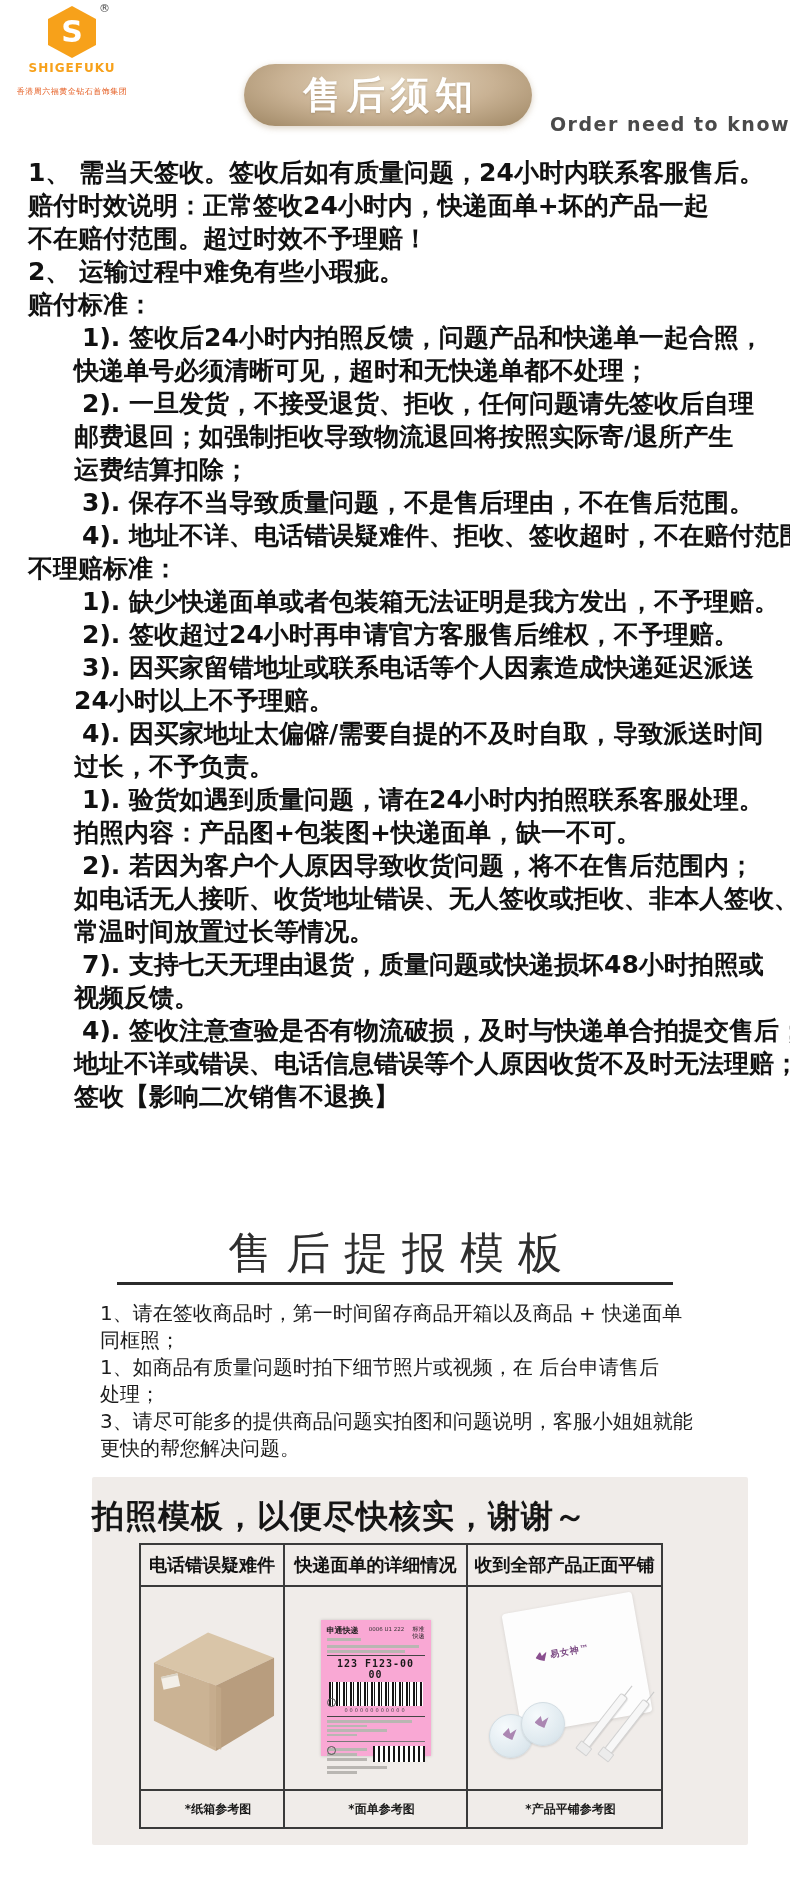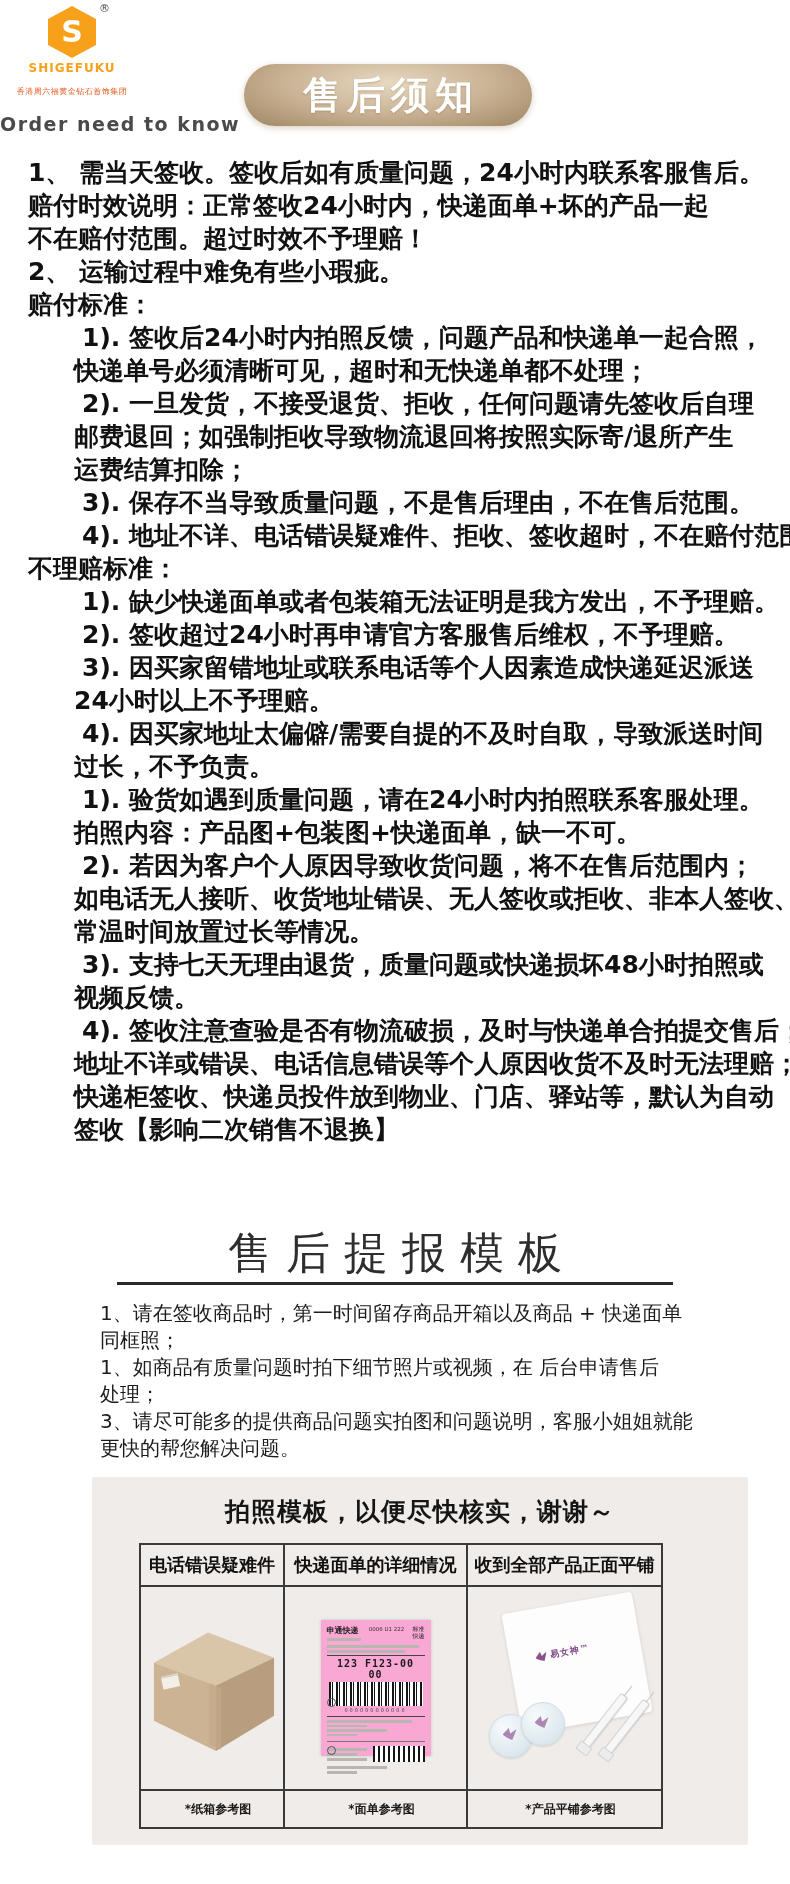--- a/index.html
+++ b/index.html
@@ -17,41 +17,41 @@
   .brand-name{color:#f7a11a;font-weight:bold;font-size:12px;letter-spacing:1px;margin-top:3px;}
   .brand-tagline{color:#e55c20;font-size:8px;margin-top:11px;white-space:nowrap;letter-spacing:.5px;}
 
   
   .banner{position:absolute;left:244px;top:64px;width:288px;height:62px;border-radius:32px;
           background:radial-gradient(ellipse at 50% 30%,#e6d8c1 0%,#c9b294 52%,#9e8663 100%);
           display:flex;align-items:center;justify-content:center;
           box-shadow:0 2px 6px rgba(170,150,120,.45);}
   .banner-title{color:#fff;font-size:38px;font-weight:bold;letter-spacing:6px;padding-left:6px;
                 text-shadow:0 1px 2px rgba(120,100,70,.35);text-align:right;}
-  .subtitle{position:absolute;top:113px;left:0;width:100%;text-align:left;
+  .subtitle{position:absolute;top:113px;left:0;width:100%;text-align:right;
             font-size:19px;font-weight:bold;color:#4a4a4a;letter-spacing:1.5px;}
 
   
   .notice{position:absolute;top:156px;left:28px;width:755px;font-size:25px;line-height:33px;
           font-weight:600;color:#111;}
   .notice .nline{white-space:nowrap;}
   .notice .l1{padding-left:54px;}
   .notice .l1c{padding-left:46px;}
 
   
   .tpl-title{position:absolute;top:1224px;left:0;width:100%;margin:0;text-align:center;
              font-size:44px;font-weight:400;color:#2e2e2e;letter-spacing:14px;text-indent:14px;}
   .tpl-hr{position:absolute;top:1282px;left:117px;width:556px;height:3px;background:#2b2b2b;}
   .steps{position:absolute;top:1300px;left:100px;width:612px;font-size:20px;line-height:27px;
          font-weight:500;color:#1c1c1c;}
   .steps .sline{white-space:nowrap;}
 
   
   .panel{position:absolute;top:1477px;left:92px;width:656px;height:368px;background:#f0ece9;border-radius:2px;}
-  .panel-title{padding-top:18px;text-align:center;font-size:25px;font-weight:bold;color:#151515;letter-spacing:1px;}
+  .panel-title{padding-top:18px;font-size:32px;font-weight:bold;color:#151515;letter-spacing:1px;}
   .photo-table{position:absolute;top:66px;left:47px;border-collapse:collapse;table-layout:fixed;}
   .photo-table th,.photo-table td{border:2px solid #3a3a3a;padding:0;text-align:center;}
   .photo-table th{height:40px;font-size:18px;font-weight:bold;color:#111;}
   .c1{width:142px;} .c2{width:181px;} .c3{width:193px;}
   .img-row td{height:202px;vertical-align:middle;position:relative;}
   .cap-row td{height:36px;font-size:12px;font-weight:bold;color:#1a1a1a;padding-left:12px;}
 
   
   .box-art{position:relative;width:132px;height:126px;margin:0 auto;}
   .bx-top,.bx-front,.bx-side,.bx-tape{position:absolute;inset:0;}
@@ -176,29 +176,28 @@
       <div class="nline l1">1). 验货如遇到质量问题，请在24小时内拍照联系客服处理。</div>
 
       <div class="nline l1c">拍照内容：产品图+包装图+快递面单，缺一不可。</div>
 
       <div class="nline l1">2). 若因为客户个人原因导致收货问题，将不在售后范围内；</div>
 
       <div class="nline l1c">如电话无人接听、收货地址错误、无人签收或拒收、非本人签收、</div>
 
       <div class="nline l1c">常温时间放置过长等情况。</div>
 
-      <div class="nline l1">3). 支持七天无理由退货，质量问题或快递损坏48小时拍照或</div>
+      <div class="nline l1">7). 支持七天无理由退货，质量问题或快递损坏48小时拍照或</div>
 
       <div class="nline l1c">视频反馈。</div>
 
       <div class="nline l1">4). 签收注意查验是否有物流破损，及时与快递单合拍提交售后；</div>
 
       <div class="nline l1c">地址不详或错误、电话信息错误等个人原因收货不及时无法理赔；</div>
 
-      <div class="nline l1c">快递柜签收、快递员投件放到物业、门店、驿站等，默认为自动</div>
 
       <div class="nline l1c">签收【影响二次销售不退换】</div>
     </section>
 
   <h2 class="tpl-title">售后提报模板</h2>
   <div class="tpl-hr"></div>
 
   <section class="steps">
 
       <div class="sline">1、请在签收商品时，第一时间留存商品开箱以及商品 + 快递面单</div>

